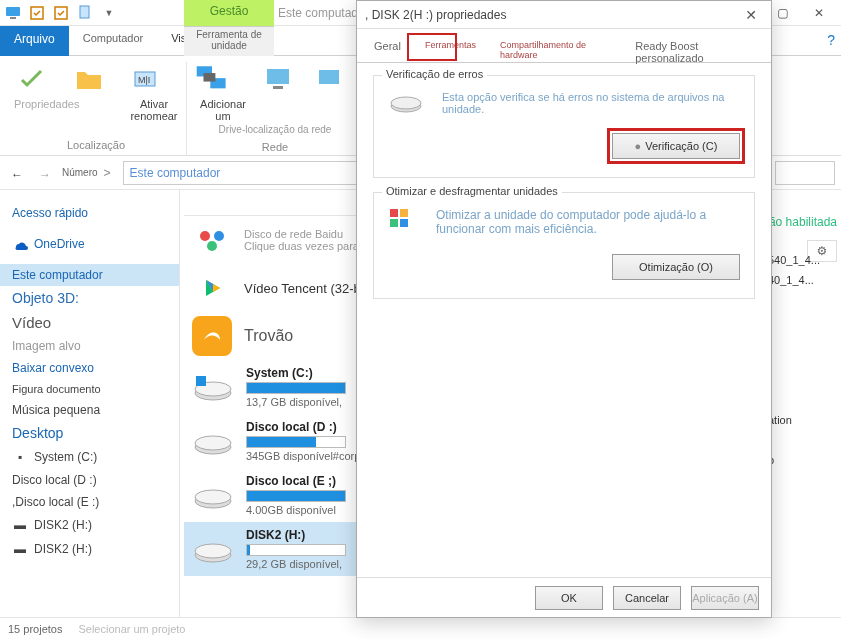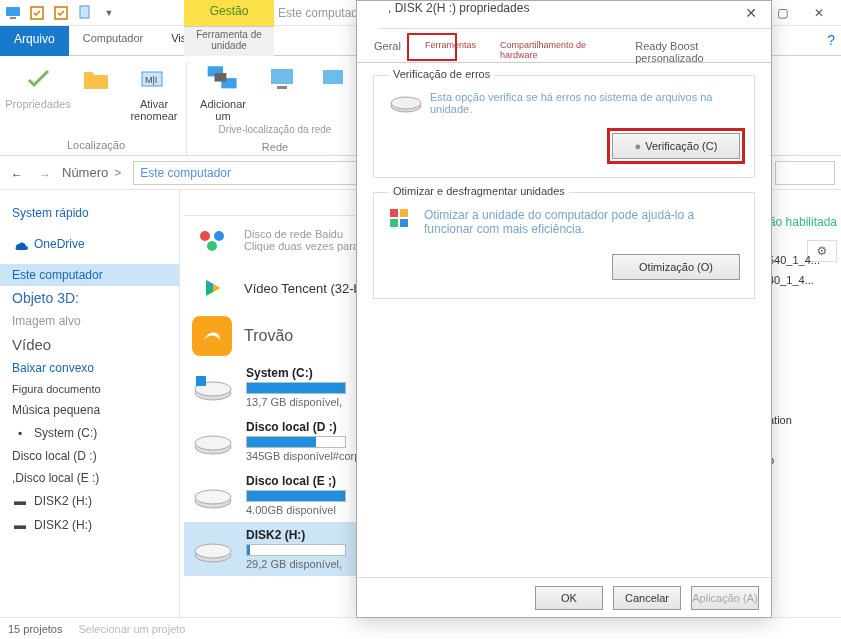--- a/index.html
+++ b/index.html
@@ -12,40 +12,40 @@
 .titlebar .ql svg { width: 16px; height: 16px; }
 .titlebar .crumb { flex: 1; color: #999; font-size: 12px; padding-left: 160px; }
 .titlebar .winbtns { display: flex; gap: 0; }
 .titlebar .winbtn { width: 36px; height: 22px; display: flex; align-items: center; justify-content: center; color: #555; }
 
 .tabstrip { display: flex; height: 30px; position: relative; background: #fff; border-bottom: 1px solid #d0d0d0; }
 .filetab { background: #1979ca; color: #fff; padding: 6px 14px 0; height: 30px; font-size: 12px; position: relative; z-index: 2; }
 .ribtab { padding: 6px 14px 0; color: #666; font-size: 11px; }
 .ribtab.on { color: #333; }
 .ctxtab { position: absolute; left: 184px; top: -26px; height: 56px; }
-.ctxhdr { height: 26px; background: #fde047; color: #4a8a2a; font-size: 12px; text-align: center; padding-top: 4px; width: 90px; }
+.ctxhdr { height: 26px; background: #bef264; color: #4a8a2a; font-size: 12px; text-align: center; padding-top: 4px; width: 90px; }
 .ctxbtm { height: 30px; background: #f0f0f0; color: #666; font-size: 10px; text-align: center; padding-top: 2px; width: 90px; border-top: 1px solid #ccc; }
 .helpicon { position: absolute; right: 6px; top: 32px; color: #1979ca; font-size: 14px; z-index: 3; }
 
 
 .ribbon { height: 100px; background: #fff; border-bottom: 1px solid #ddd; display: flex; padding: 6px 6px 0; }
 .ribgroup { display: flex; flex-direction: column; align-items: center; border-right: 1px solid #e5e5e5; padding: 0 8px; }
 .riblbl { font-size: 11px; color: #888; margin-top: auto; padding: 2px 0 4px; }
 .ribitems { display: flex; gap: 10px; }
-.ribitem { display: flex; flex-direction: column; align-items: center; width: 48px; text-align: center; }
+.ribitem { display: flex; flex-direction: column; align-items: flex-start; width: 48px; text-align: center; }
 .ribitem .ic { width: 34px; height: 34px; display: flex; align-items: center; justify-content: center; }
 .ribitem .cap { font-size: 11px; color: #444; margin-top: 2px; line-height: 1.1; }
 .ribitem.dis .cap { color: #aaa; }
 .ribwide .ribitem { width: 64px; }
 
 
 .navbar { height: 34px; display: flex; align-items: center; border-bottom: 1px solid #e5e5e5; padding: 0 6px; gap: 6px; }
 .navbtn { width: 22px; height: 22px; display: flex; align-items: center; justify-content: center; color: #999; }
 .navbtn.enabled { color: #333; }
-.addrlbl { font-size: 13px; color: #666; }
+.addrlbl { font-size: 10px; color: #666; }
 .addrbox { flex: 1; border: 1px solid #ccc; height: 24px; display: flex; align-items: center; padding: 0 6px; font-size: 12px; margin-left: 6px; }
 .addrbox .al { color: #5a8fd6; }
 .searchbox { width: 60px; border: 1px solid #ccc; height: 24px; margin-left: 4px; }
 .protect { position: absolute; right: 4px; top: 215px; color: #2bbd7e; font-size: 12px; z-index: 1; }
 .gearbtn { position: absolute; right: 4px; top: 240px; width: 30px; height: 22px; border: 1px solid #ddd; display: flex; align-items: center; justify-content: center; color: #666; }
 
 
 .cols { display: flex; height: 428px; position: relative; }
 .sidebar { width: 180px; border-right: 1px solid #e5e5e5; padding: 8px 0; overflow: hidden; }
 .sbitem { padding: 4px 12px; font-size: 12px; color: #1966b3; display: flex; align-items: center; gap: 6px; }
@@ -73,31 +73,31 @@
 
 .rightmini { width: 80px; border-left: 1px solid #eee; padding: 60px 4px 0; font-size: 11px; color: #333; }
 .rightmini div { padding: 4px 2px; }
 
 
 .status { position: absolute; bottom: 0; left: 0; right: 0; height: 22px; border-top: 1px solid #e5e5e5; display: flex; align-items: center; padding: 0 8px; font-size: 11px; color: #666; gap: 16px; }
 .status .s2 { color: #bbb; }
 
 
 .dialog { position: absolute; left: 356px; top: 0; width: 416px; height: 618px; background: #fff; border: 1px solid #aaa; box-shadow: 0 4px 20px rgba(0,0,0,0.2); z-index: 10; display: flex; flex-direction: column; }
-.dlgtitle { height: 28px; display: flex; padding: 0 8px; font-size: 12px; color: #444; border-bottom: 1px solid #ddd; margin-left: 23px; }
+.dlgtitle { height: 28px; display: flex; align-items: center; padding: 0 8px; font-size: 12px; color: #444; border-bottom: 1px solid #ddd; }
 .dlgtitle .spacer { flex: 1; }
 .dlgclose { width: 24px; height: 24px; display: flex; align-items: center; justify-content: center; color: #555; font-size: 14px; }
 .dlgtabs { display: flex; height: 30px; border-bottom: 1px solid #ccc; padding: 0 6px; gap: 2px; margin-top: 4px; position: relative; }
 .dlgtab { font-size: 11px; color: #666; padding: 6px 10px 0; border: 1px solid transparent; border-bottom: none; }
 .dlgtab.small { font-size: 9px; color: #aa4444; }
 .tabmark { position: absolute; left: 50px; top: 0; width: 50px; height: 28px; border: 2px solid #c22; z-index: 2; }
 .dlgbody { flex: 1; padding: 12px 16px; }
 .fieldset { border: 1px solid #ddd; padding: 12px 14px 18px; margin-bottom: 14px; position: relative; }
-.fieldset .leg { position: absolute; top: -8px; left: 15px; background: #fff; padding: 0 4px; font-size: 11px; color: #444; }
-.fieldset .fsrow { display: flex; align-items: center; }
+.fieldset .leg { position: absolute; top: -8px; left: 8px; background: #fff; padding: 0 4px; font-size: 11px; color: #444; }
+.fieldset .fsrow { display: flex; align-items: center; gap: 12px; }
 .fieldset .fstxt { font-size: 11px; color: #7aa5c9; flex: 1; padding-left: 6px; }
 .fieldset .fstxt2 { font-size: 12px; color: #7aa5c9; flex: 1; padding-left: 6px; }
 .dbtn { width: 128px; height: 26px; border: 1px solid #999; background: linear-gradient(#f5f5f5,#e5e5e5); font-size: 11px; color: #333; display: flex; align-items: center; justify-content: center; margin-left: auto; margin-top: 16px; }
 .dbtn.hot { outline: 3px solid #c22; outline-offset: 2px; }
 .dlgbtns { height: 40px; display: flex; align-items: center; justify-content: flex-end; gap: 10px; padding: 0 12px; border-top: 1px solid #ddd; }
 .dlgbtns .b { width: 68px; height: 24px; border: 1px solid #999; background: linear-gradient(#f5f5f5,#e5e5e5); font-size: 11px; display: flex; align-items: center; justify-content: center; }
 .dlgbtns .b.dis { color: #aaa; }
 
 .driveicon-svg { width: 36px; height: 26px; }
 </style>
@@ -239,38 +239,39 @@
     <span class="al">Este computador</span>
   </div>
   <div class="searchbox"></div>
 </div>
 <div class="protect">Proteção habilitada</div>
 <div class="gearbtn">⚙</div>
 
 <div class="cols">
 
   <div class="sidebar">
-    <div class="sbhead">System rápido</div>
+    <div class="sbhead">Acesso rápido</div>
     <div class="sbspacer"></div>
     <div class="sbitem">
       <span class="sicon">
           <svg width="16" height="16" viewBox="0 0 16 16">
             <path d="M4 11a3 3 0 013-3 4 4 0 017 2 2 2 0 010 4H5a2 2 0 01-1-3z" fill="#0a5dc1"></path>
           </svg>
         </span>
       <span>OneDrive</span>
     </div>
     <div class="sbspacer"></div>
     <div class="sbitem sel">Este computador</div>
     <div class="sbitem" style="font-size:14px;color:#296eb4">Objeto 3D:</div>
+    <div class="sbitem dk" style="font-size:15px;color:#555">Vídeo</div>
     <div class="sbitem dim">Imagem alvo</div>
-    <div class="sbitem dk" style="font-size:15px;color:#555">Vídeo</div>
     <div class="sbitem">Baixar convexo</div>
     <div class="sbitem dk" style="color:#444;font-size:11px">Figura documento</div>
     <div class="sbitem dk" style="color:#444">Música pequena</div>
+    <div class="sbitem" style="font-size:14px">Desktop</div>
     <div class="sbitem dk">
       <span class="sicon">▪</span>
       <span>System (C:)</span>
     </div>
     <div class="sbitem dk" style="color:#444">Disco local (D :)</div>
     <div class="sbitem dk" style="color:#444">,Disco local (E :)</div>
     <div class="sbitem dk">
       <span class="sicon">▬</span>
       <span>DISK2 (H:)</span>
     </div>

